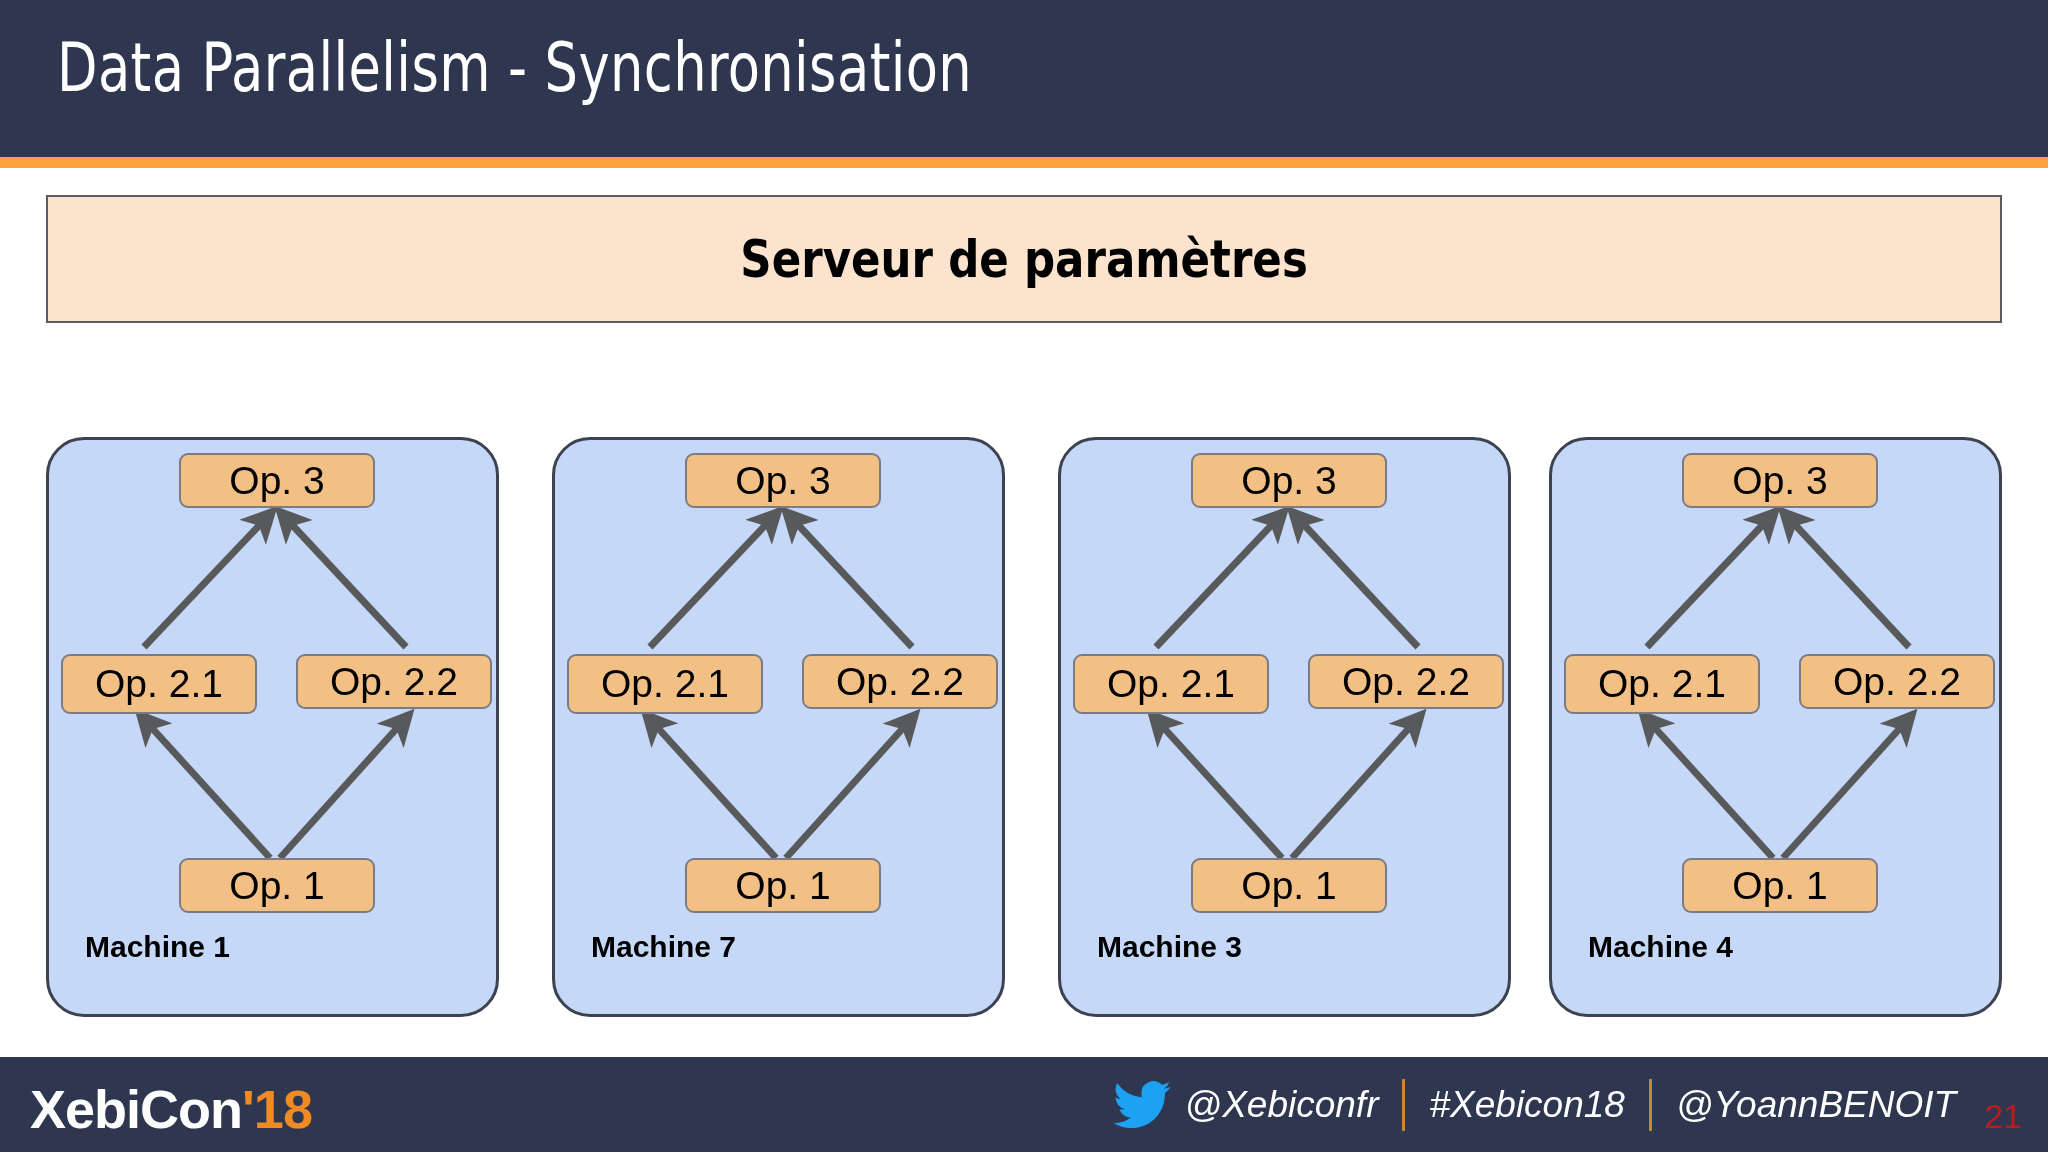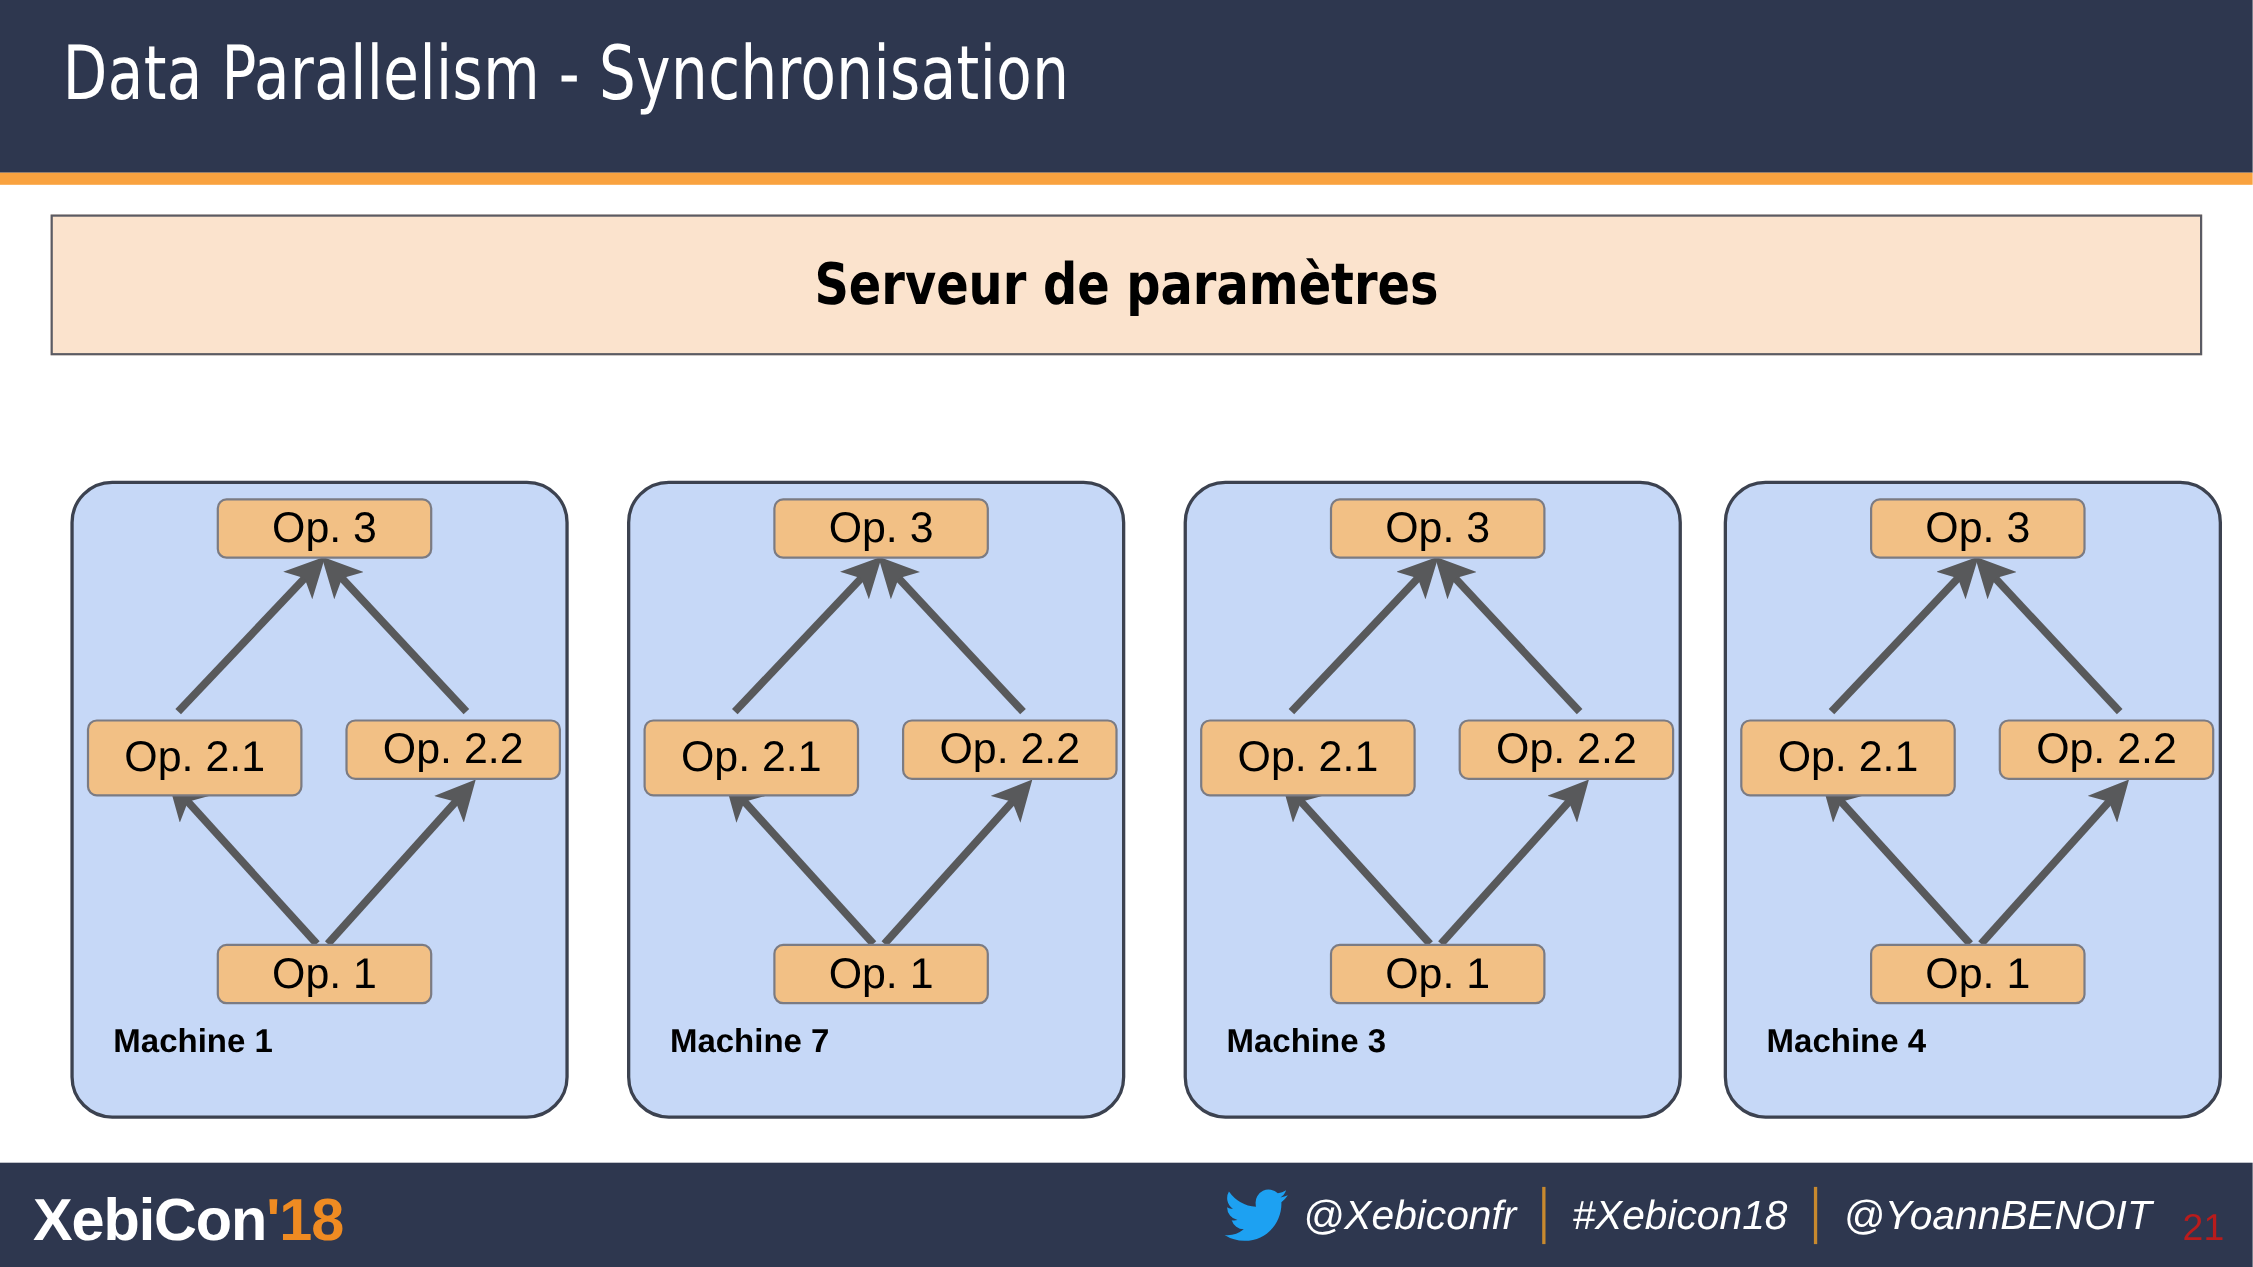--- a/index.html
+++ b/index.html
@@ -64,21 +64,20 @@
     width: 1956px; height: 580px;
   }
   .machine-panel {
     position: absolute;
     top: 0;
     width: 453px; height: 580px;
     background: #c6d8f7;
     border: 3px solid #3c4250;
     border-radius: 38px;
     box-sizing: border-box;
-    margin-left: 18px;
   }
   .machine-panel.p1 { left: 0px; }
   .machine-panel.p2 { left: 506px; }
   .machine-panel.p3 { left: 1012px; }
   .machine-panel.p4 { left: 1503px; }
 
   .panel-inner {
     position: absolute;
     left: 0; top: 0;
     width: 453px; height: 580px;
@@ -106,21 +105,21 @@
     font-size: 39px;
     color: #000000;
     white-space: nowrap;
   }
   .op-node.op3 {
     left: 130px; top: 13px;
     width: 196px; height: 55px;
   }
   .op-node.op21 {
     left: 12px; top: 214px;
-    width: 196px; height: 70px;
+    width: 196px; height: 60px;
   }
   .op-node.op22 {
     left: 247px; top: 214px;
     width: 196px; height: 55px;
   }
   .op-node.op1 {
     left: 130px; top: 418px;
     width: 196px; height: 55px;
   }
   .machine-label {

